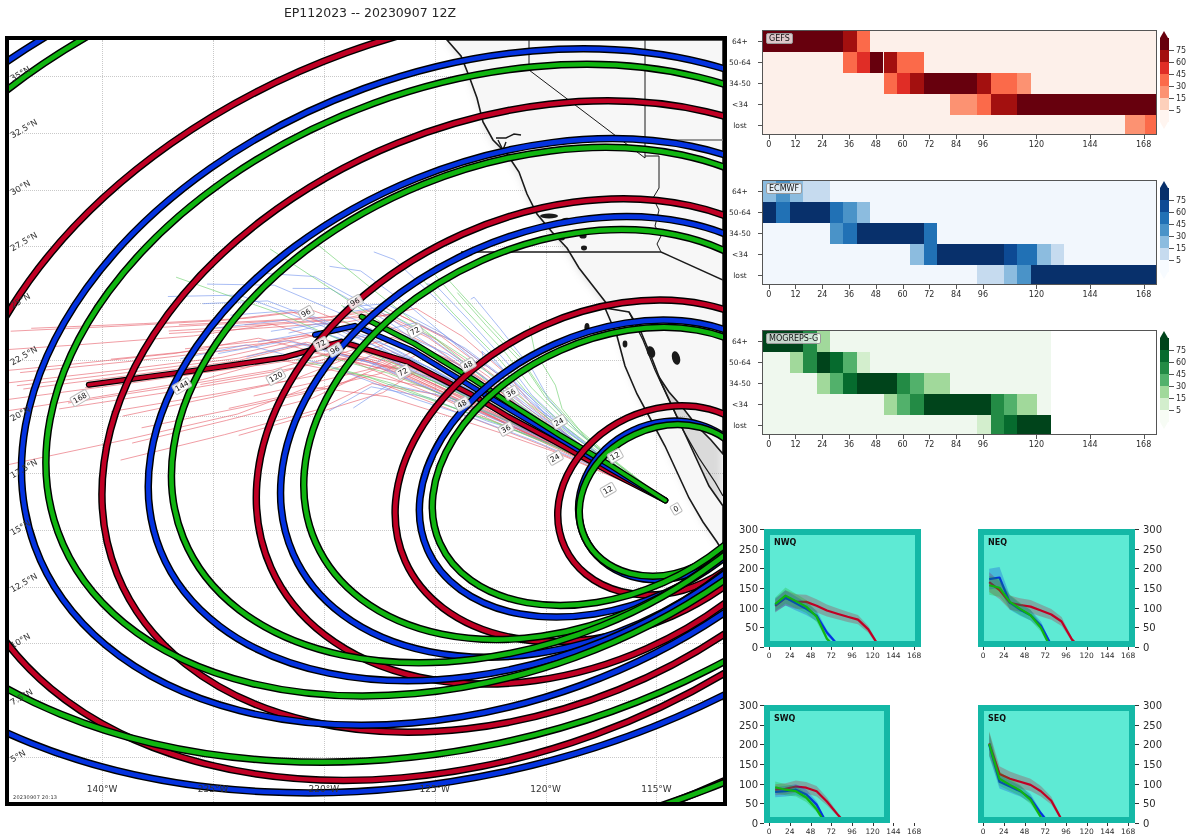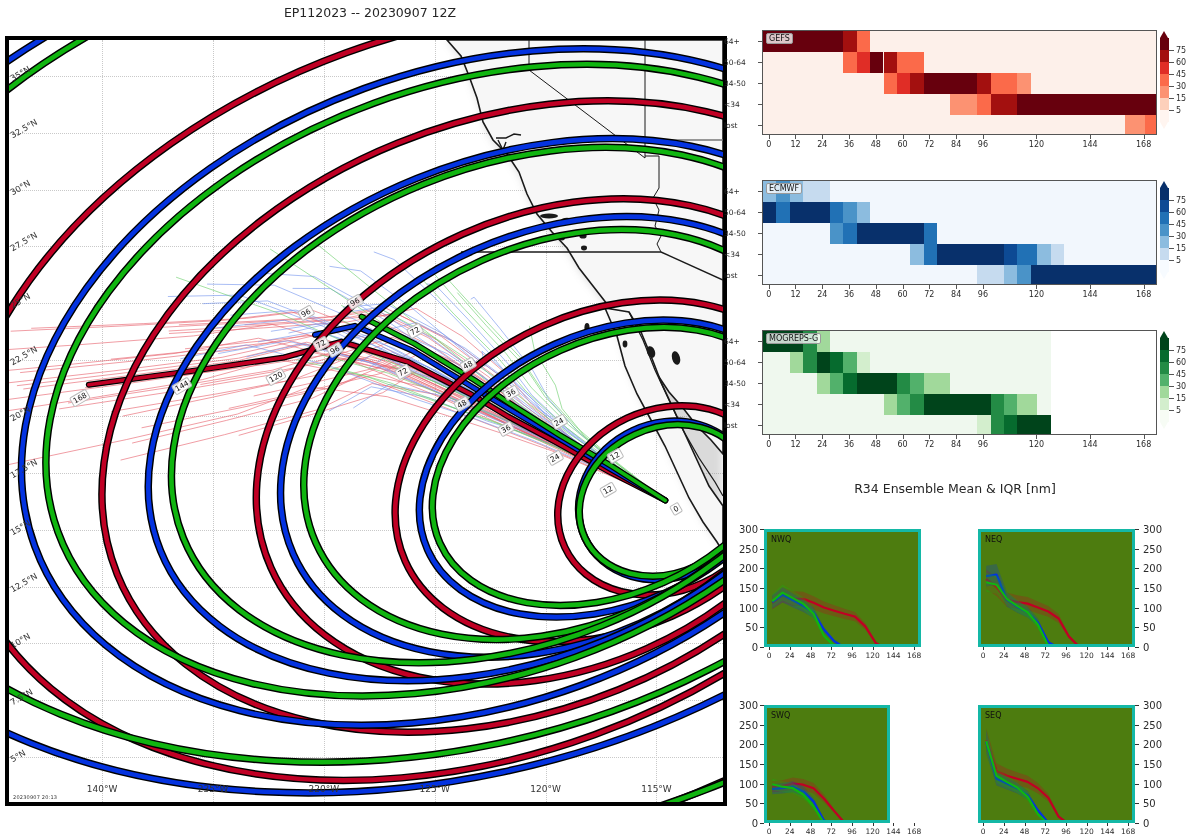--- a/index.html
+++ b/index.html
@@ -61,37 +61,37 @@
   }
   .heat-tag {
     position: absolute; left: 3px; top: 2px; z-index: 9;
     font-size: 8px; color: #111; background: rgba(255,255,255,.78);
     border: 1px solid #9a9a9a; border-radius: 2px; padding: 0 2px;
     white-space: nowrap;
   }
   .hcell { position: absolute; }
   .hy-lab {
     position: absolute; font-size: 7.5px; color: #2b2b2b;
-    text-align: left; white-space: nowrap; transform: translateY(-50%);
+    text-align: center; white-space: nowrap; transform: translateY(-50%);
   }
   .hy-tick { position: absolute; width: 4px; height: 0; border-top: 1px solid #555; }
   .hx-lab {
     position: absolute; font-size: 8px; color: #2b2b2b;
     transform: translateX(-50%); white-space: nowrap;
   }
   .hx-tick { position: absolute; width: 0; height: 4px; border-left: 1px solid #555; }
   .cbar-seg { position: absolute; left: 0; width: 9px; }
   .cbar-tick { position: absolute; width: 5px; height: 0; border-top: 1px solid #555; }
   .cbar-lab { position: absolute; font-size: 8px; color: #2b2b2b; transform: translateY(-50%); white-space: nowrap; }
   .cbar-arrow { position: absolute; width: 0; height: 0; left: 0; }
 
   
   #r34-title { left: 745px; top: 481px; width: 420px; }
   .q-panel { position: absolute; }
-  .q-plot { position: absolute; border: 3px solid #14b8a6; background: #4d7c0f; overflow: hidden; }
+  .q-plot { position: absolute; border: 6px solid #14b8a6; background: #5eead4; overflow: hidden; font-weight: bold; }
   .q-tag {
     position: absolute; left: 4px; top: 3px; z-index: 9;
     font-size: 8px; color: #111; white-space: nowrap;
   }
   .q-y-lab { position: absolute; font-size: 10px; color: #2b2b2b; transform: translateY(-50%); white-space: nowrap; }
   .q-y-tick { position: absolute; width: 4px; height: 0; border-top: 1px solid #333; }
   .q-x-lab { position: absolute; font-size: 7.5px; color: #2b2b2b; transform: translateX(-50%); white-space: nowrap; }
   .q-x-tick { position: absolute; width: 0; height: 3px; border-left: 1px solid #333; }
 
   #footnote { left: 8px; top: 817px; font-size: 8.5px; color: #222; }
@@ -619,21 +619,20 @@
         <div class="cbar-lab" style="left: 1176px; top: 386px;">30</div>
         <div class="cbar-tick" style="left: 1169px; top: 374px;"></div>
         <div class="cbar-lab" style="left: 1176px; top: 374px;">45</div>
         <div class="cbar-tick" style="left: 1169px; top: 362px;"></div>
         <div class="cbar-lab" style="left: 1176px; top: 362px;">60</div>
         <div class="cbar-tick" style="left: 1169px; top: 350px;"></div>
         <div class="cbar-lab" style="left: 1176px; top: 350px;">75</div>
       </div>
     </div>
 
-<div class="abs ttl" id="r34-title">R34 Ensemble Mean &amp; IQR [nm]</div>
 <div id="r34-wrap">
       <div class="q-panel" style="position: absolute; left: 0px; top: 0px; width: 1200px; height: 840px; pointer-events: none;">
         <div class="q-plot" style="left: 764px; top: 529px; width: 157px; height: 118px; pointer-events: auto;">
           <svg width="157" height="118" viewBox="0 0 157 118">
             <path d="M5.2,64.2 L15.5,55.2 L25.9,59.3 L36.2,59.7 L46.6,64.2 L56.9,69.6 L67.3,73.2 L77.6,76.7 L88.0,79.9 L98.3,91.1 L108.7,109.3 L119.0,115.6 L129.4,116.0 L139.7,116.0 L150.1,116.0 L150.1,118.0 L139.7,118.0 L129.4,118.0 L119.0,118.0 L108.7,112.5 L98.3,97.7 L88.0,89.2 L77.6,86.9 L67.3,84.2 L56.9,81.5 L46.6,77.4 L36.2,74.0 L25.9,73.7 L15.5,70.6 L5.2,77.4 Z" fill="#c00024" opacity="0.26" stroke="none"></path>
             <path d="M5.2,70.8 L15.5,62.9 L25.9,66.5 L36.2,66.9 L46.6,70.8 L56.9,75.5 L67.3,78.7 L77.6,81.8 L88.0,84.6 L98.3,94.4 L108.7,110.9 L119.0,117.2 L129.4,117.6 L139.7,117.6 L150.1,117.6 " stroke="#c00024" stroke-width="2.2" fill="none" stroke-linejoin="round"></path>
             <path d="M5.2,63.3 L15.5,55.2 L25.9,61.5 L36.2,67.8 L46.6,75.4 L56.9,94.7 L67.3,107.8 L77.6,114.1 L88.0,115.6 L98.3,115.6 L108.7,115.6 L119.0,115.6 L129.4,115.6 L139.7,115.6 L150.1,115.6 L150.1,118.0 L139.7,118.0 L129.4,118.0 L119.0,118.0 L108.7,118.0 L98.3,118.0 L88.0,118.0 L77.6,117.2 L67.3,110.9 L56.9,100.4 L46.6,85.9 L36.2,80.1 L25.9,75.4 L15.5,70.6 L5.2,76.7 Z" fill="#0433e0" opacity="0.26" stroke="none"></path>
             <path d="M5.2,70.0 L15.5,62.9 L25.9,68.4 L36.2,73.9 L46.6,80.6 L56.9,97.5 L67.3,109.3 L77.6,115.6 L88.0,117.2 L98.3,117.2 L108.7,117.2 L119.0,117.2 L129.4,117.2 L139.7,117.2 L150.1,117.2 " stroke="#0433e0" stroke-width="2.2" fill="none" stroke-linejoin="round"></path>
             <path d="M5.2,62.4 L15.5,52.5 L25.9,58.8 L36.2,65.1 L46.6,76.7 L56.9,101.9 L67.3,112.5 L77.6,115.6 L88.0,116.0 L98.3,116.0 L108.7,116.0 L119.0,116.0 L129.4,116.0 L139.7,116.0 L150.1,116.0 L150.1,118.0 L139.7,118.0 L129.4,118.0 L119.0,118.0 L108.7,118.0 L98.3,118.0 L88.0,118.0 L77.6,118.0 L67.3,115.6 L56.9,105.8 L46.6,86.9 L36.2,78.1 L25.9,73.3 L15.5,68.6 L5.2,76.1 Z" fill="#10b510" opacity="0.26" stroke="none"></path>
             <path d="M5.2,69.2 L15.5,60.6 L25.9,66.1 L36.2,71.6 L46.6,81.8 L56.9,103.8 L67.3,114.1 L77.6,117.2 L88.0,117.6 L98.3,117.6 L108.7,117.6 L119.0,117.6 L129.4,117.6 L139.7,117.6 L150.1,117.6 " stroke="#10b510" stroke-width="2.2" fill="none" stroke-linejoin="round"></path>

